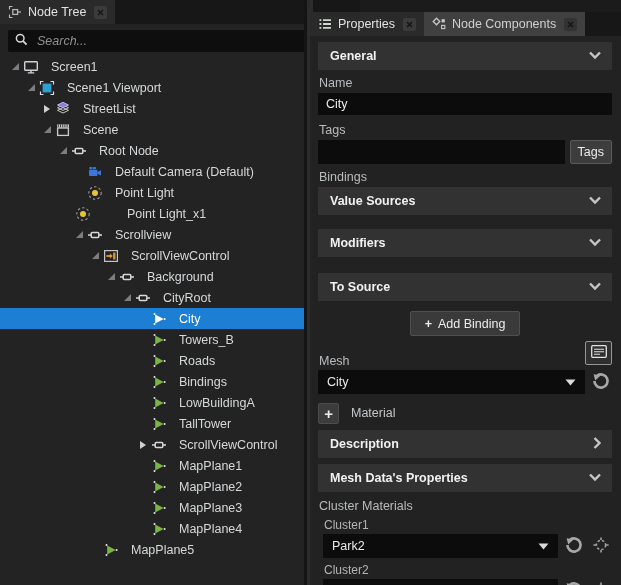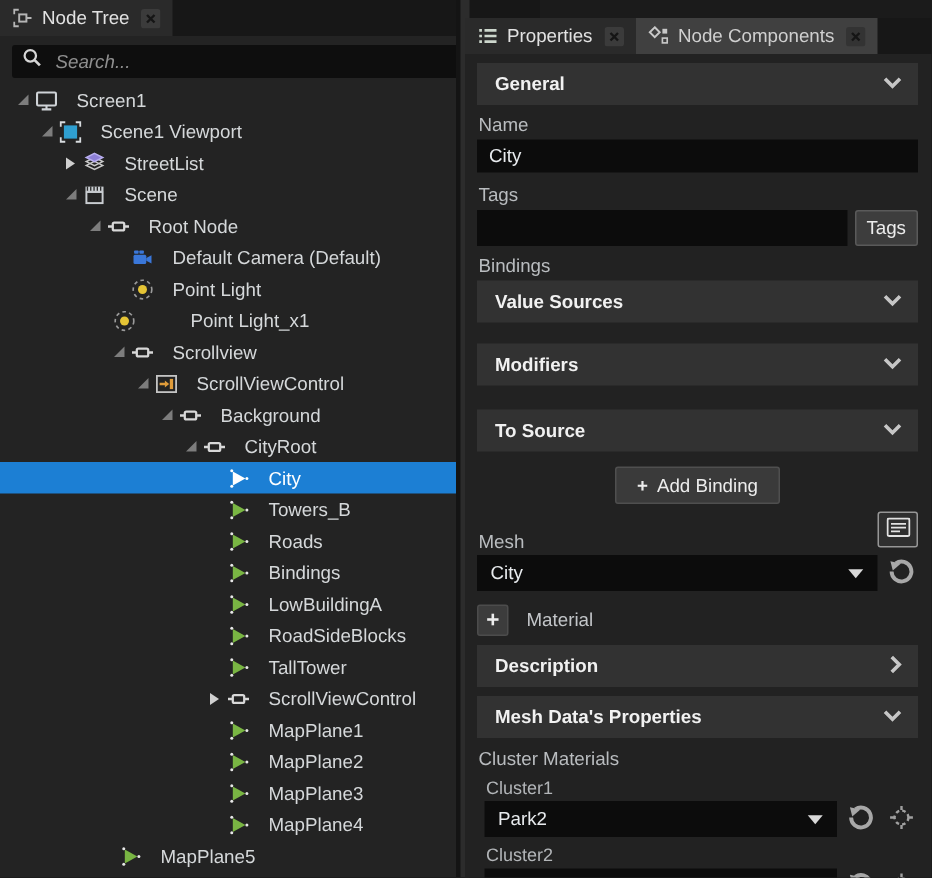--- a/index.html
+++ b/index.html
@@ -303,32 +303,20 @@
         <div class="tree-row" style="padding-left: 136px;">
           <span class="arrow-slot"></span>
           <span class="icon-slot">
             <svg width="16" height="16" viewBox="0 0 16 16">
               <polygon points="4.2,3.4 12.6,8 4.2,12.6" fill="#79b543"></polygon>
               <circle cx="3.5" cy="2.9" r="1" fill="#e8e8e8"></circle>
               <circle cx="13.6" cy="8" r="1" fill="#e8e8e8"></circle>
               <circle cx="3.5" cy="13.1" r="1" fill="#e8e8e8"></circle>
             </svg>
           </span>
-          <span class="tree-label">RoadSideBlocks</span>
-        </div>
-        <div class="tree-row" style="padding-left: 136px;">
-          <span class="arrow-slot"></span>
-          <span class="icon-slot">
-            <svg width="16" height="16" viewBox="0 0 16 16">
-              <polygon points="4.2,3.4 12.6,8 4.2,12.6" fill="#79b543"></polygon>
-              <circle cx="3.5" cy="2.9" r="1" fill="#e8e8e8"></circle>
-              <circle cx="13.6" cy="8" r="1" fill="#e8e8e8"></circle>
-              <circle cx="3.5" cy="13.1" r="1" fill="#e8e8e8"></circle>
-            </svg>
-          </span>
           <span class="tree-label">TallTower</span>
         </div>
         <div class="tree-row" style="padding-left: 136px;">
           <span class="arrow-slot">
             <span class="arr-col"></span>
           </span>
           <span class="icon-slot">
             <svg width="16" height="16" viewBox="0 0 16 16">
               <path d="M1 8h3.2M11.8 8h3.2" stroke="#d8d8d8" stroke-width="1.6"></path>
               <rect x="4.2" y="5.4" width="7.6" height="5.2" rx="1" fill="none" stroke="#d8d8d8" stroke-width="1.5"></rect>
@@ -377,21 +365,21 @@
           <span class="icon-slot">
             <svg width="16" height="16" viewBox="0 0 16 16">
               <polygon points="4.2,3.4 12.6,8 4.2,12.6" fill="#79b543"></polygon>
               <circle cx="3.5" cy="2.9" r="1" fill="#e8e8e8"></circle>
               <circle cx="13.6" cy="8" r="1" fill="#e8e8e8"></circle>
               <circle cx="3.5" cy="13.1" r="1" fill="#e8e8e8"></circle>
             </svg>
           </span>
           <span class="tree-label">MapPlane4</span>
         </div>
-        <div class="tree-row" style="padding-left: 64px;">
+        <div class="tree-row" style="padding-left: 88px;">
           <span class="arrow-slot"></span>
           <span class="icon-slot">
             <svg width="16" height="16" viewBox="0 0 16 16">
               <polygon points="4.2,3.4 12.6,8 4.2,12.6" fill="#79b543"></polygon>
               <circle cx="3.5" cy="2.9" r="1" fill="#e8e8e8"></circle>
               <circle cx="13.6" cy="8" r="1" fill="#e8e8e8"></circle>
               <circle cx="3.5" cy="13.1" r="1" fill="#e8e8e8"></circle>
             </svg>
           </span>
           <span class="tree-label">MapPlane5</span>

